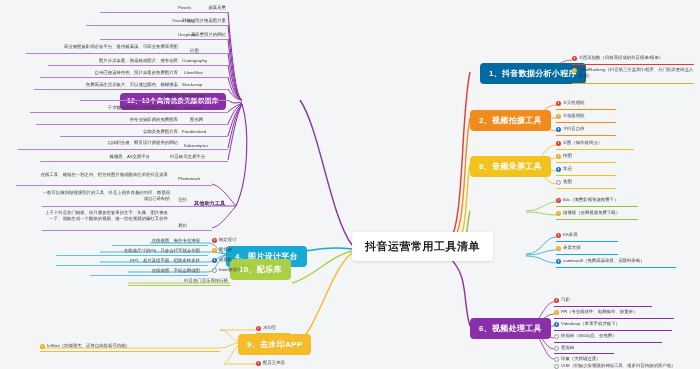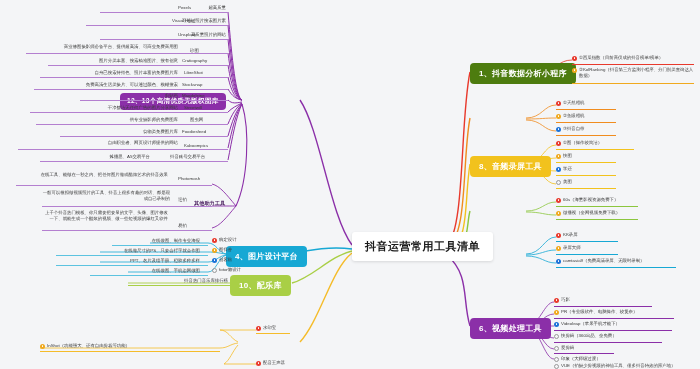--- a/index.html
+++ b/index.html
@@ -152,21 +152,22 @@
     <path d="M238,343 C230,344 228,348 220,348" stroke="#f5bc2a" stroke-width="0.8" fill="none"></path>
     <path d="M220,330 L256,330" stroke="#f5bc2a" stroke-width="0.8" fill="none"></path>
     <path d="M220,348 L40,348" stroke="#f5bc2a" stroke-width="0.8" fill="none"></path>
 
     <path d="M238,345 C232,352 230,360 224,364" stroke="#f5bc2a" stroke-width="0.8" fill="none"></path>
     <path d="M224,364 L256,364" stroke="#f5bc2a" stroke-width="0.8" fill="none"></path>
   </svg>
 
   <div class="node central" style="left:352px; top:232px;">抖音运营常用工具清单</div>
 
-  <div class="node branch" style="left:470px; top:63px; background:#4d7c0f;">1、抖音数据分析小程序</div>
+  <div class="node branch" style="left:480px; top:63px; background:#0369a1;">1、抖音数据分析小程序</div>
+  <div class="node branch" style="left:470px; top:110px; background:#f08c1e;">2、视频拍摄工具</div>
   <div class="node branch" style="left:470px; top:156px; background:#f2c21d;">8、音频录屏工具</div>
   <div class="node branch" style="left:470px; top:318px; background:#8b2fa8;text-align:center;">6、视频处理工具</div>
 
   <div class="leaf r" style="left:572px; top:55px; width:122px;">
     <span class="bullet b-red"></span>
     <span class="txt">①西瓜指数（目前普仅成的抖音榜单/榜单）</span>
   </div>
   <div class="leaf-underline" style="left:572px; top:64px; width:122px; background:#e8392c;"></div>
   <div class="leaf r" style="left:572px; top:67px; width:122px; white-space:normal;">
     <span class="bullet b-yellow"></span>
@@ -271,22 +272,23 @@
     <span class="bullet b-hollow"></span>
     <span class="txt">VUE（拍摄少剪视频的神仙工具、很多抖音特效的原产地）</span>
   </div>
 
   <div class="node branch" style="left:120px; top:93px; background:#8b2fa8; font-size:6.6px; padding:4px 7px;">12、13个高清优质无版权图库</div>
 
   <div class="node" style="left:194px; top:200px; font-size:5.2px; color:#4a2060; font-weight:bold;">其他助力工具</div>
 
   <div class="node branch" style="left:226px; top:246px; background:#17a8d4;">4、图片设计平台</div>
 
-  <div class="node branch" style="left:230px; top:275px; background:#a9cf46;">10、配乐库</div>
-
+  <div class="node branch" style="left:230px; top:259px; background:#a9cf46;">10、配乐库</div>
+
+  <div class="node branch" style="left:238px; top:334px; background:#f5bc2a;">9、去水印APP</div>
 
   <div class="plain desc" style="left:100px; top:5px; width:126px;">超高质量</div>
   <div class="plain right-label" style="left:178px; top:5px;">Pexels</div>
   <div class="leaf-underline" style="left:100px; top:12px; width:128px; background:#b47fd0;"></div>
 
   <div class="plain desc" style="left:86px; top:18px; width:140px;">可通过照片搜索图片素</div>
   <div class="plain right-label" style="left:172px; top:18px;">Visual Hunt</div>
   <div class="leaf-underline" style="left:86px; top:25px; width:142px; background:#b47fd0;"></div>
 
   <div class="plain desc" style="left:100px; top:32px; width:126px;">高质量照片的网站</div>

